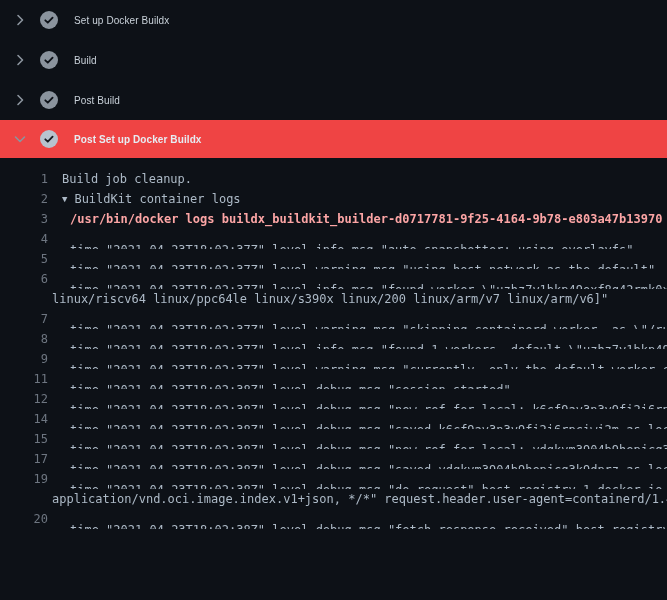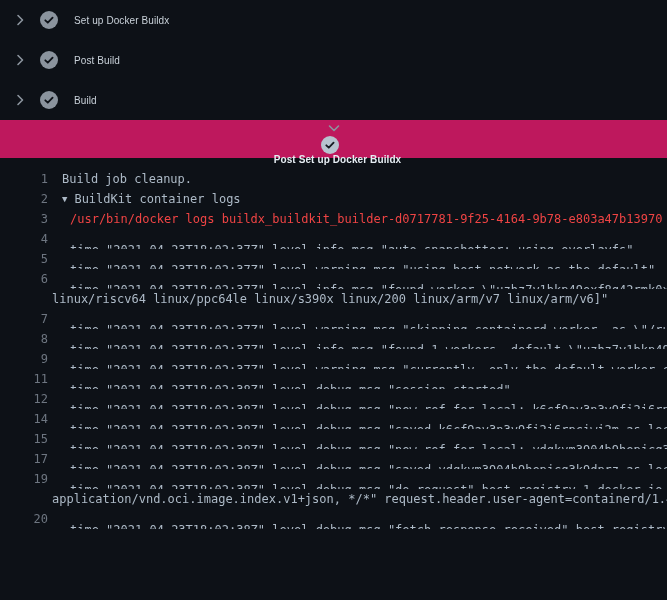--- a/index.html
+++ b/index.html
@@ -20,42 +20,42 @@
   .step .chev {
     width:40px; display:flex; justify-content:center; align-items:center;
     color:#8b949e;
   }
   .step .status { width:26px; display:flex; align-items:center; }
   .step .title {
     margin-left:8px;
     font-size:10px; color:#c9d1d9; font-weight:400;
     letter-spacing:0.1px;
   }
-  .step.expanded { height:38px; background:#be185d;flex-direction:column; }
+  .step.expanded { height:38px; background:#ef4444; }
   .step.expanded .title { color:#e6edf3; font-weight:600; }
 
   
   .log {
     padding-top:11px;
     font-family:"DejaVu Sans Mono","Liberation Mono",monospace;
     font-size:12px;
   }
   .lrow { position:relative; height:20px; width:667px; overflow:hidden; }
   .lrow .num {
     position:absolute; left:0; top:0; width:48px; height:20px;
     text-align:right; line-height:20px;
     color:#6e7681; cursor:pointer;
   }
   .lrow .txt {
     position:absolute; top:0; height:20px; line-height:20px;
     white-space:pre; color:#adbac7;
   }
   .lrow .txt.top     { left:62px; }
   .lrow .txt.group   { left:62px; cursor:pointer; }
-  .lrow .txt.command { left:70px; color:#ef4444; font-weight:normal; }
+  .lrow .txt.command { left:70px; color:#fca5a5; font-weight:bold; }
   .lrow .txt.log     { left:70px; }
   .lrow .txt.wrap    { left:52px; }
   .tri { display:inline-block; font-size:9px; color:#adbac7;
          transform:translateY(-1px); margin-right:7px; }
 </style>
 </head>
 <body>
 
 <div class="app">
 
@@ -79,36 +79,36 @@
       <svg width="16" height="16" viewBox="0 0 16 16">
           <path d="M6 3.5 L10.5 8 L6 12.5" fill="none" stroke="currentColor" stroke-width="1.6" stroke-linecap="round" stroke-linejoin="round"></path>
         </svg>
     </span>
     <span class="status">
       <svg width="18" height="18" viewBox="0 0 18 18">
           <circle cx="9" cy="9" r="9" fill="#8b949e"></circle>
           <path d="M5.3 9.3 L7.8 11.7 L12.6 6.6" fill="none" stroke="#0d1117" stroke-width="1.8" stroke-linecap="round" stroke-linejoin="round"></path>
         </svg>
     </span>
-    <span class="title">Post Build</span>
+    <span class="title">Build</span>
   </div>
 
   <div class="step">
     <span class="chev">
       <svg width="16" height="16" viewBox="0 0 16 16">
           <path d="M6 3.5 L10.5 8 L6 12.5" fill="none" stroke="currentColor" stroke-width="1.6" stroke-linecap="round" stroke-linejoin="round"></path>
         </svg>
     </span>
     <span class="status">
       <svg width="18" height="18" viewBox="0 0 18 18">
           <circle cx="9" cy="9" r="9" fill="#8b949e"></circle>
           <path d="M5.3 9.3 L7.8 11.7 L12.6 6.6" fill="none" stroke="#0d1117" stroke-width="1.8" stroke-linecap="round" stroke-linejoin="round"></path>
         </svg>
     </span>
-    <span class="title">Build</span>
+    <span class="title">Post Build</span>
   </div>
 
   <div class="step expanded">
     <span class="chev">
       <svg width="16" height="16" viewBox="0 0 16 16">
           <path d="M3.5 6 L8 10.5 L12.5 6" fill="none" stroke="currentColor" stroke-width="1.6" stroke-linecap="round" stroke-linejoin="round"></path>
         </svg>
     </span>
     <span class="status">
       <svg width="18" height="18" viewBox="0 0 18 18">

